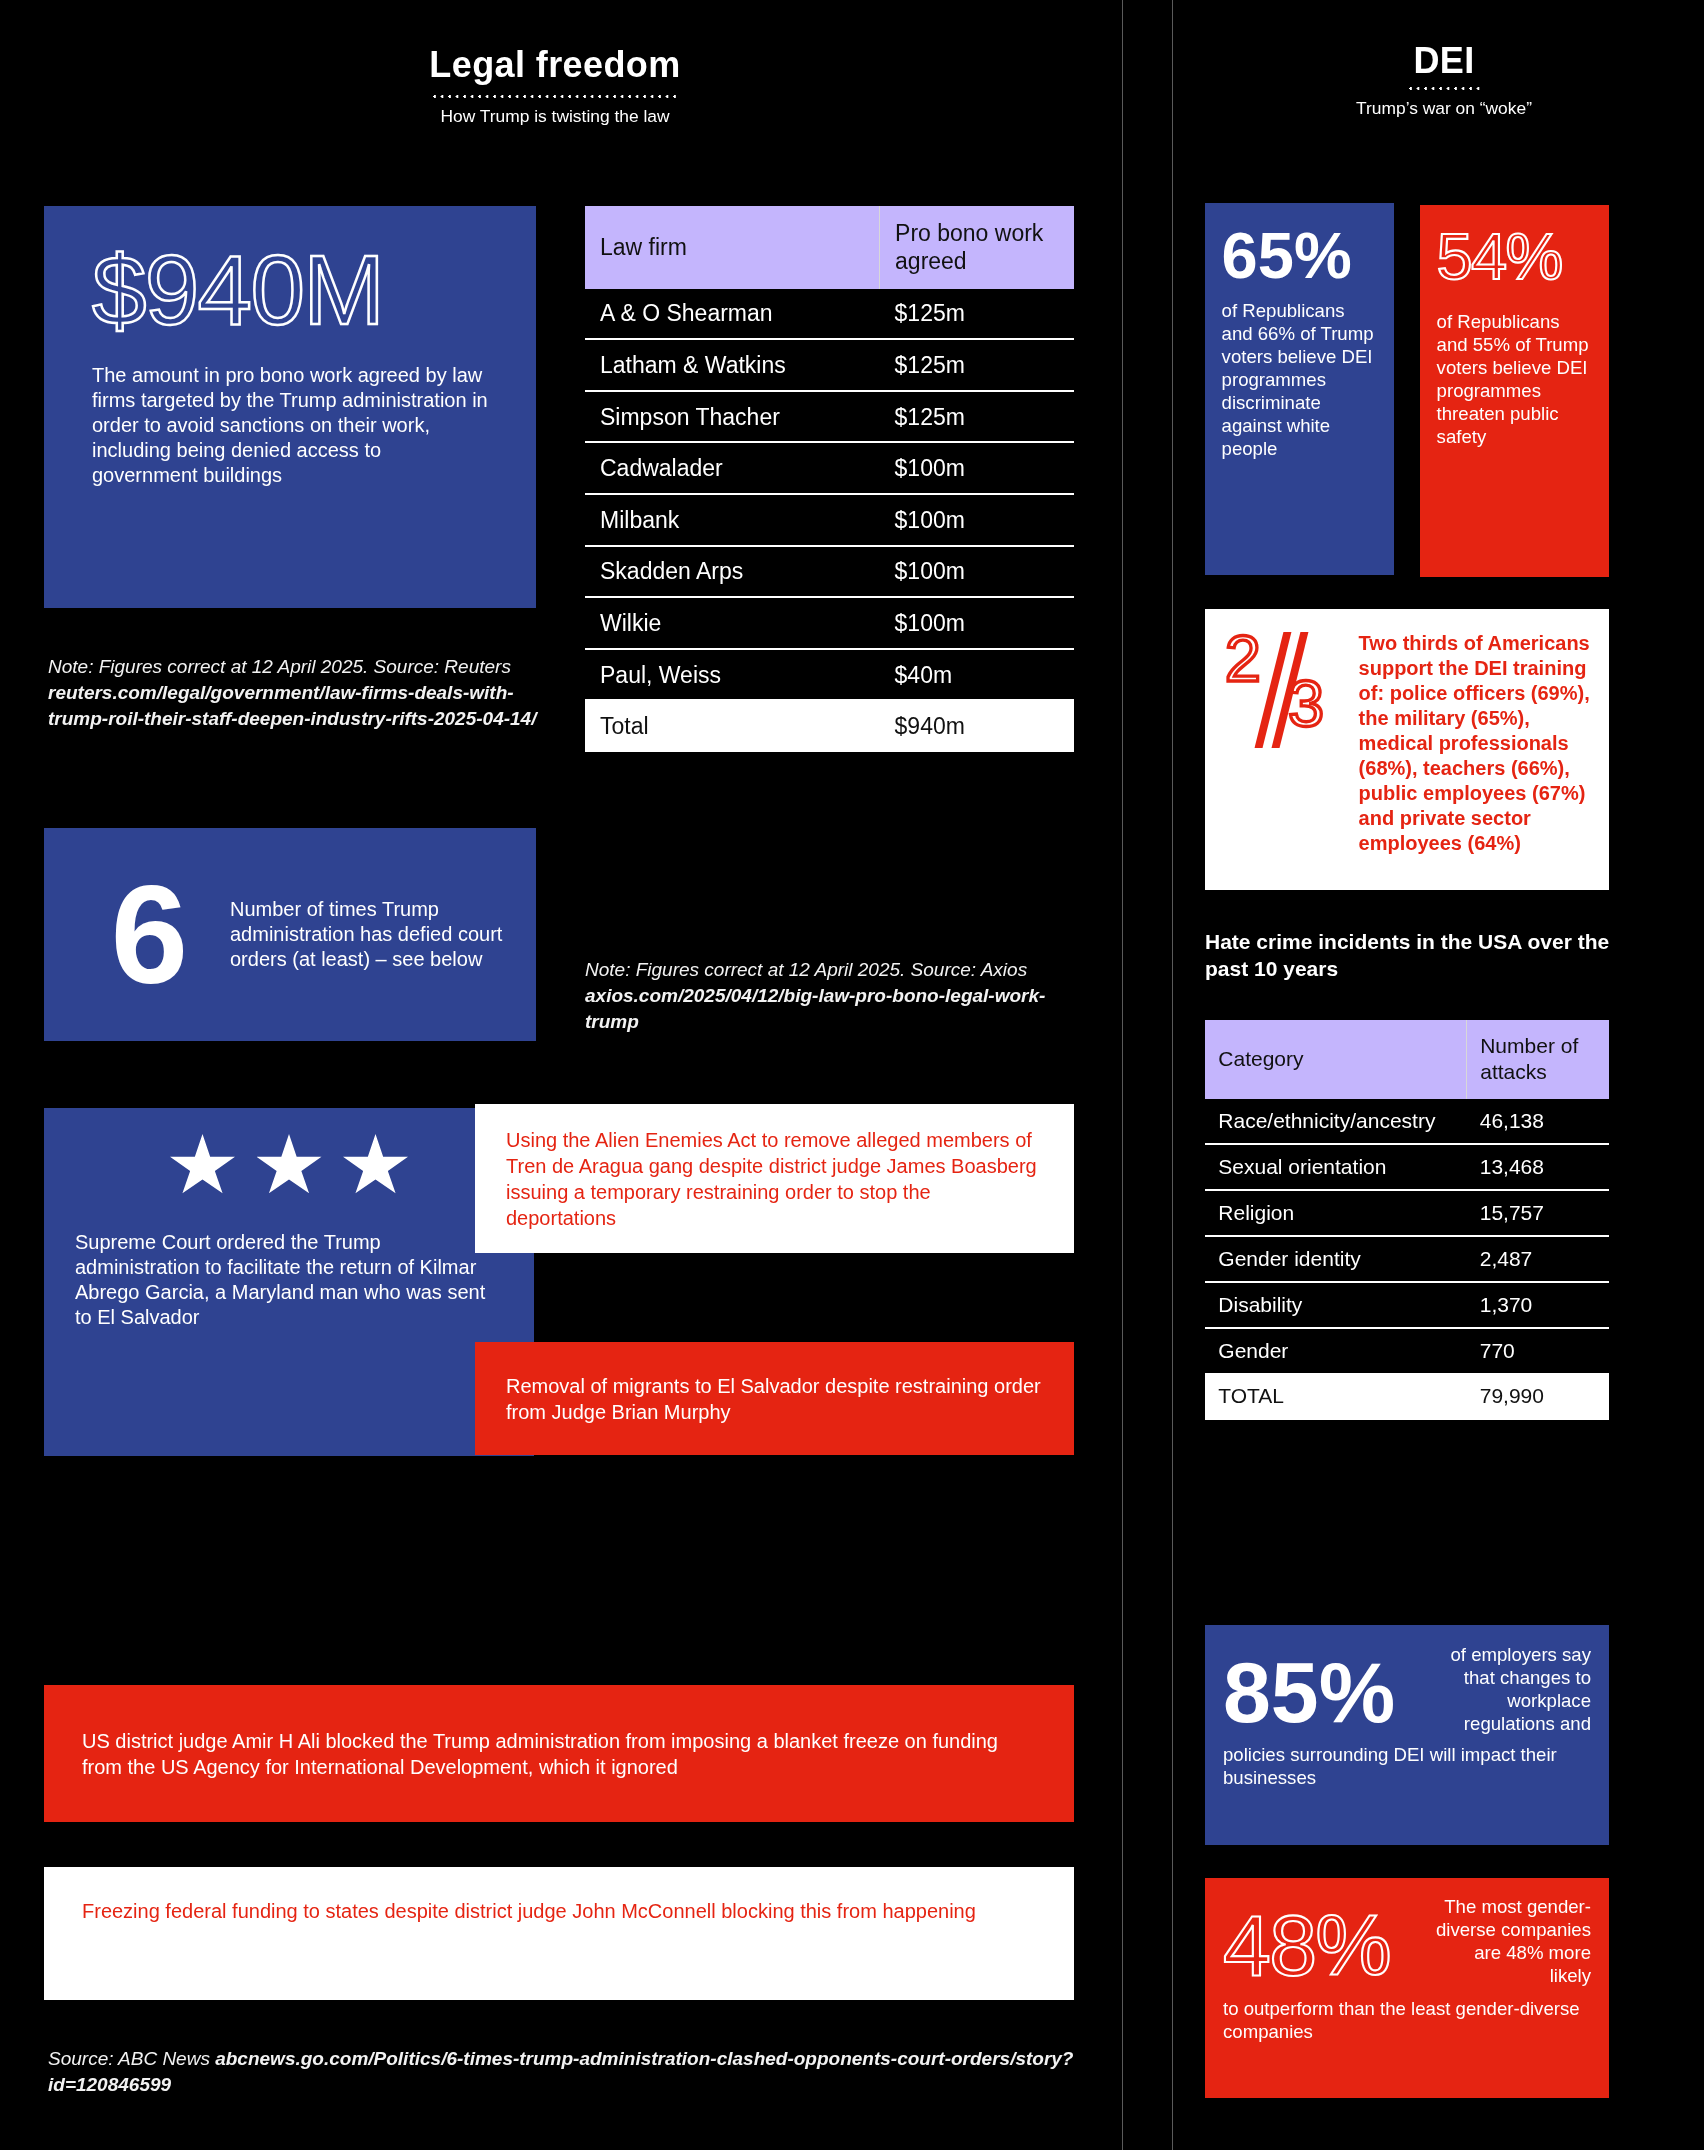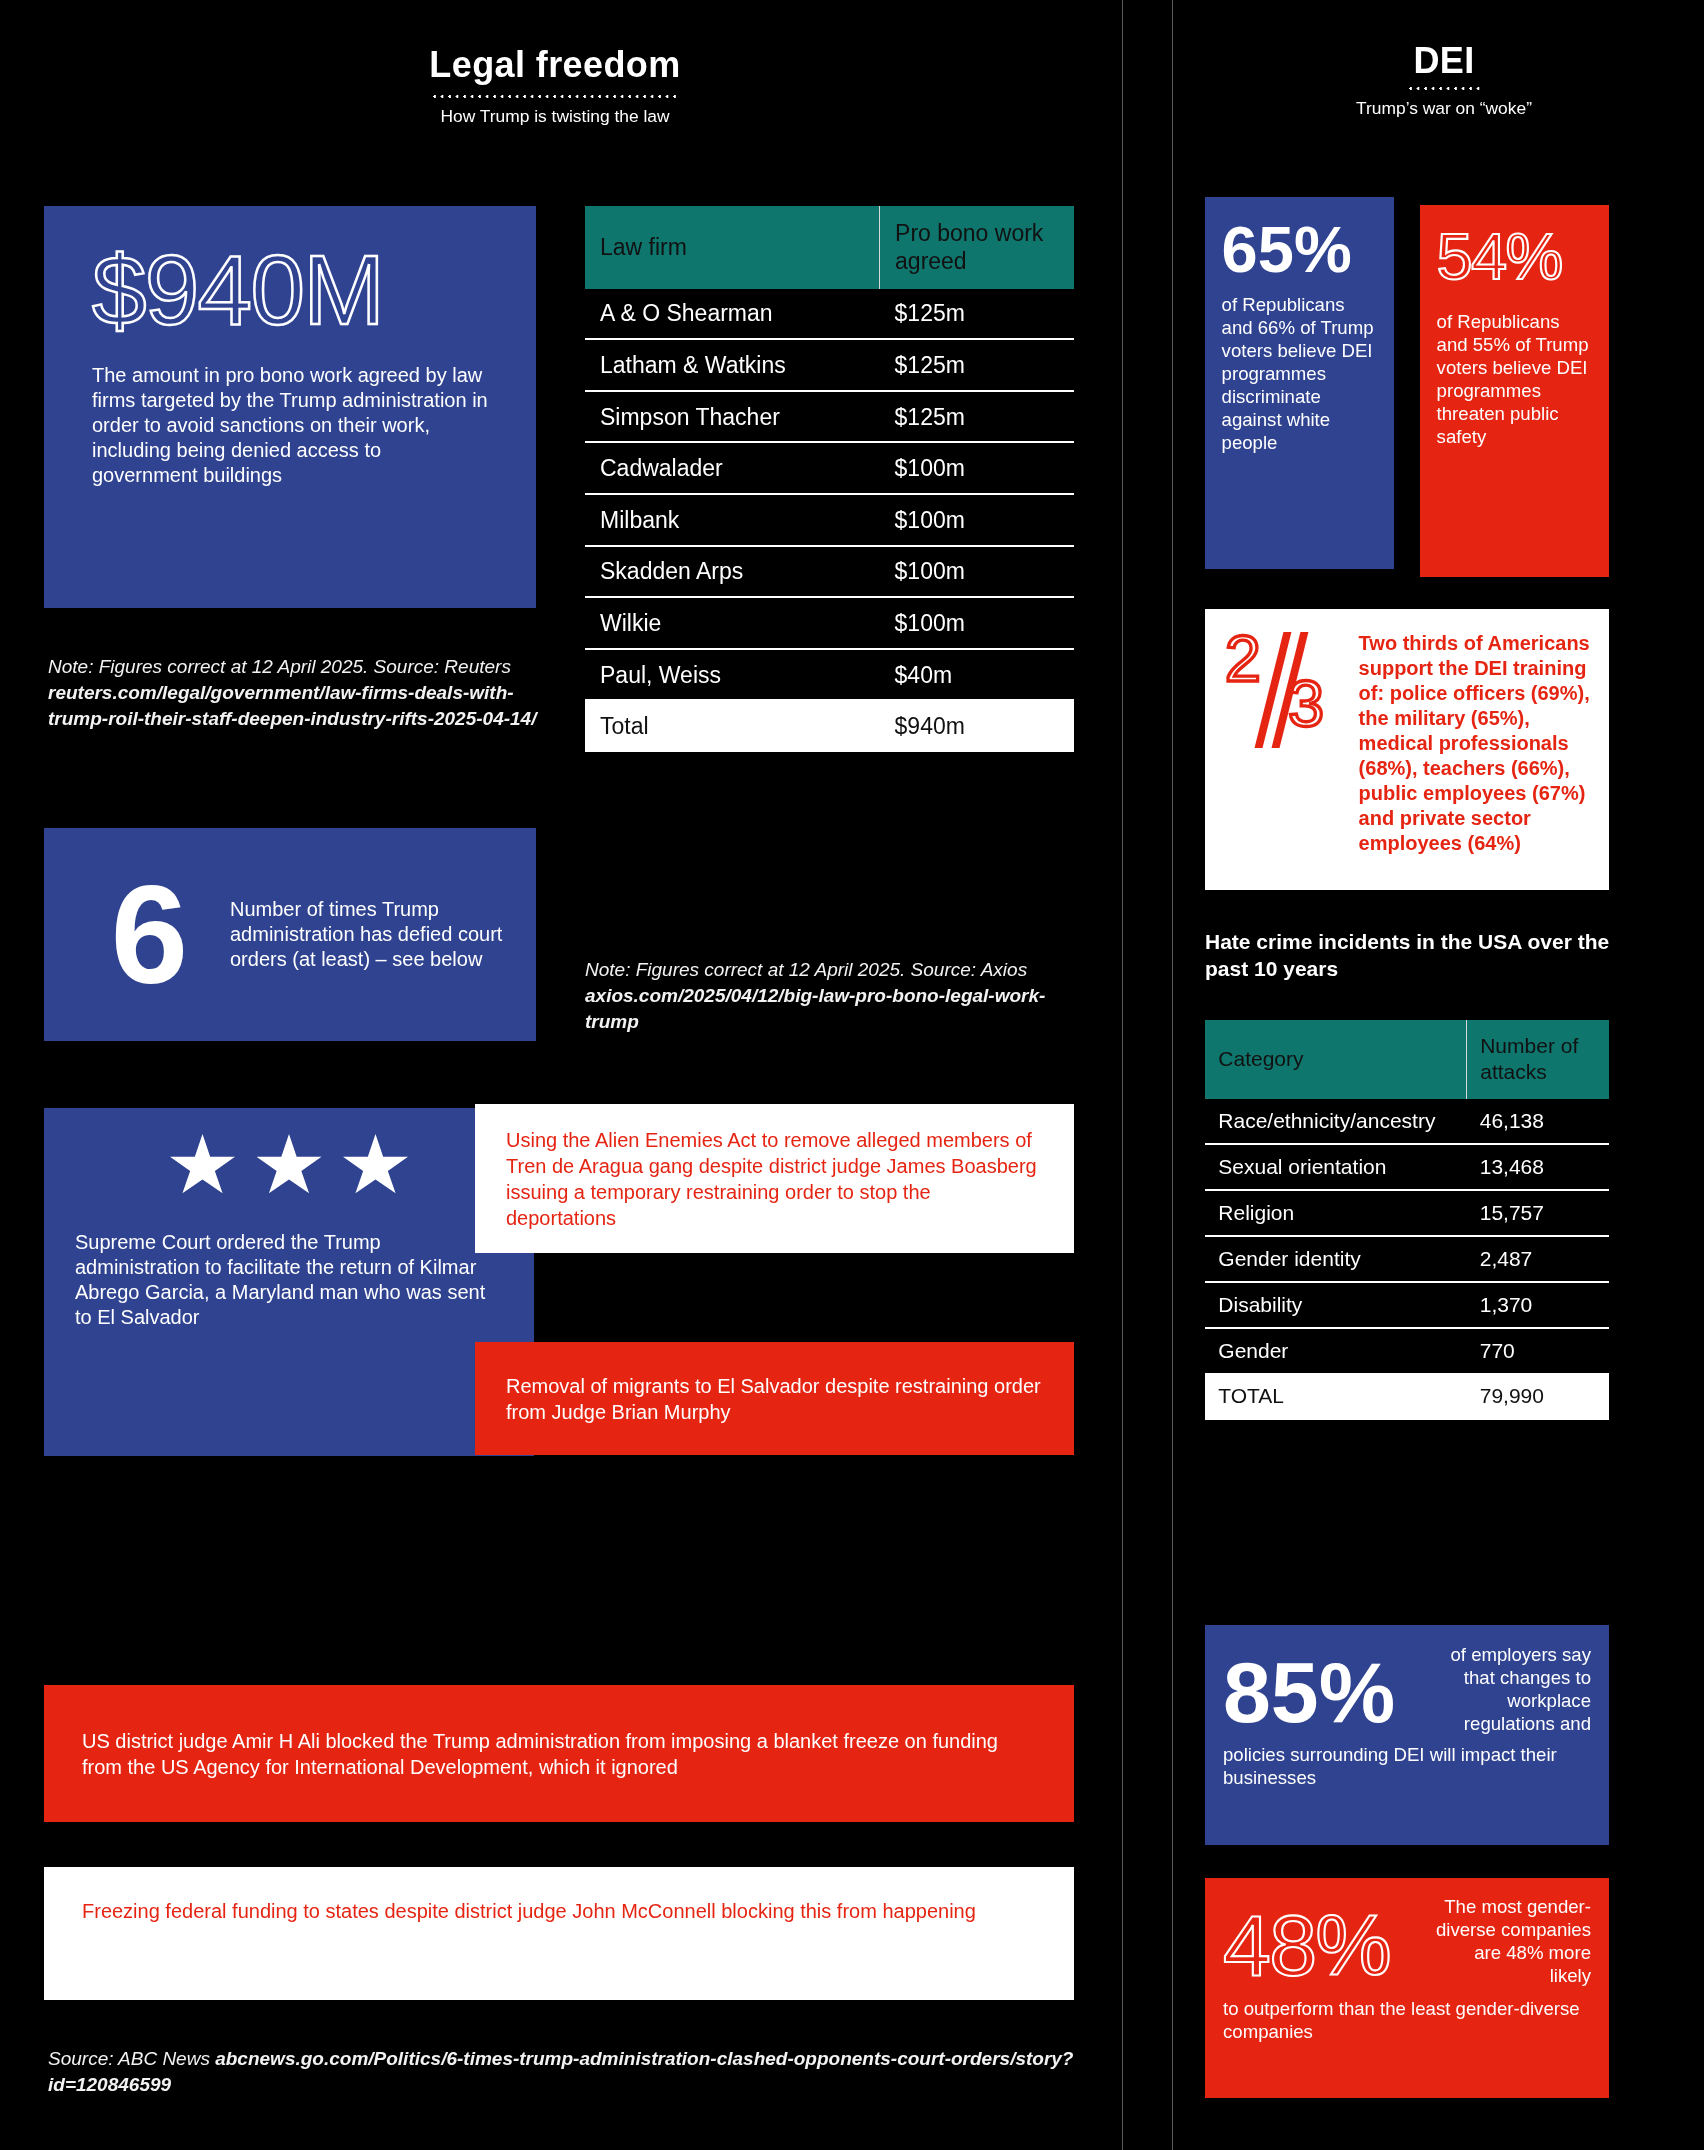--- a/index.html
+++ b/index.html
@@ -50,21 +50,21 @@
     color:transparent;
     -webkit-text-stroke:2.5px #fff;
     letter-spacing:-1.7px;
   }
 
   .solid-num{font-weight:bold;color:#fff;}
 
   
   table.tbl{border-collapse:collapse;width:100%;table-layout:fixed;}
   table.tbl td,table.tbl th{padding:0;vertical-align:middle;text-align:left;}
-  .tbl .hdr{background:#0f766e;color:#111;}
+  .tbl .hdr{background:#c4b5fd;color:#111;}
   .tbl .hdr td{padding:13.3px 15px;font-size:23px;line-height:28px;font-weight:normal;}
   .tbl .hdr td.sep{border-left:0.8px solid #d8d8d8;}
   .tbl tbody tr.body-row td{
      padding:10.8px 15px;font-size:23px;line-height:28px;color:#fff;
      border-bottom:2.5px solid #fff;
   }
   .tbl tbody tr.body-row.last td{border-bottom:none;}
   .tbl tr.total-row td{background:#fff;color:#111;padding:12.4px 15px;font-size:23px;line-height:28px;border:none;}
 
   .tbl2 .hdr td{padding:13.3px 13.3px;font-size:21px;line-height:26px;}
@@ -212,21 +212,21 @@
   </div>
 
   <div class="col-right">
 
     <div class="sec-head" style="position:absolute;left:0;top:43px;width:520px;">
       <div class="sec-title small">DEI</div>
       <div class="dots w-short"></div>
       <div class="sec-sub">Trump’s war on “woke”</div>
     </div>
 
-    <div class="box blue" style="left:21px;top:197px;width:189px;height:372px;padding:15px 16.6px 0 16.6px;">
+    <div class="box blue" style="left:21px;top:203px;width:189px;height:372px;padding:15px 16.6px 0 16.6px;">
       <div class="solid-num" style="font-size:65px;line-height:76px;">65%</div>
       <div class="stat-body-sm" style="margin-top:5px;">of Republicans and 66% of Trump voters believe DEI programmes discriminate against white people</div>
     </div>
 
     <div class="box red" style="left:236px;top:205px;width:189px;height:372px;padding:11.6px 16.6px 0 16.6px;">
       <div class="outline-num" style="font-size:65px;line-height:80px;-webkit-text-stroke:2.1px #fff;">54%</div>
       <div class="stat-body-sm" style="margin-top:13.3px;">of Republicans and 55% of Trump voters believe DEI programmes threaten public safety</div>
     </div>
 
     <div class="box white" style="left:21px;top:609px;width:404px;height:281px;padding:21.5px 18px 0 18px;">

